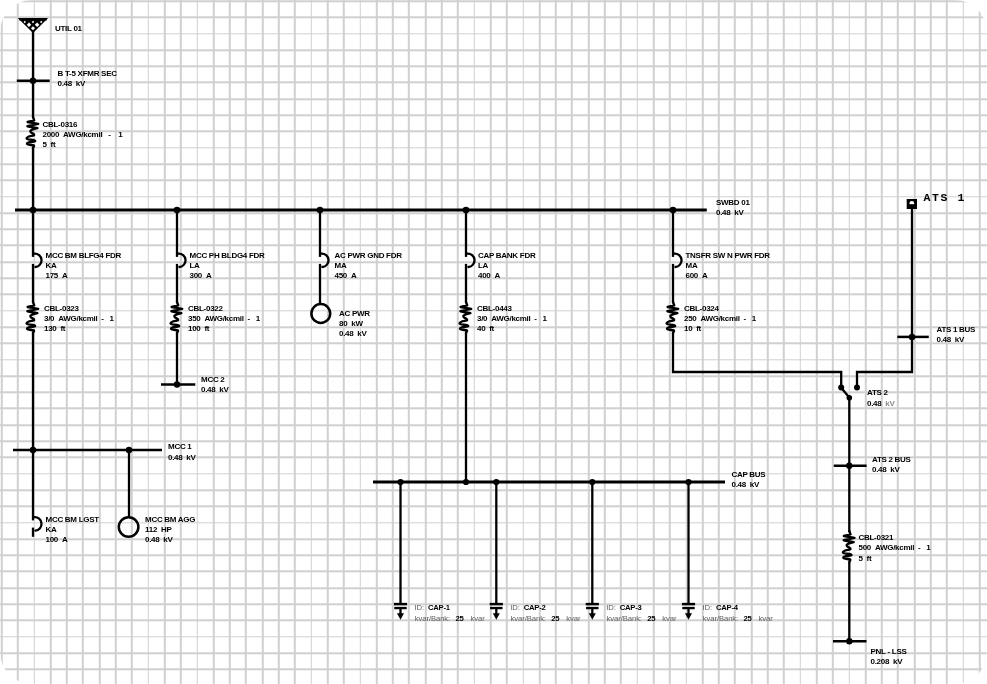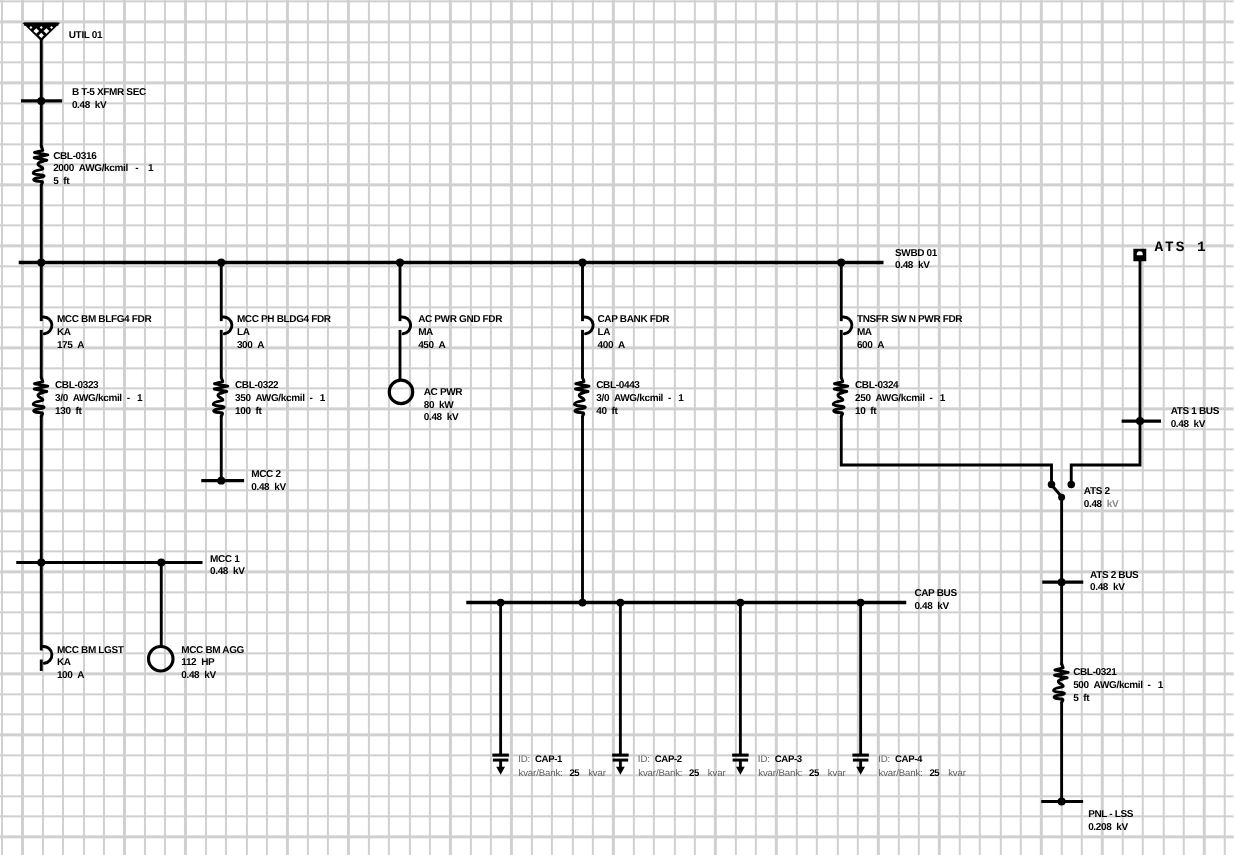--- a/index.html
+++ b/index.html
@@ -2,20 +2,21 @@
 <html><head>
 <meta charset="utf-8">
 <style>
   html,body{margin:0;padding:0;}
   body{width:987px;height:684px;overflow:hidden;background:#fff;}
   #sheet{position:relative;width:987px;height:684px;
     background-image:
       repeating-linear-gradient(to right, #d0d0d0 0 1.8px, rgba(0,0,0,0) 1.8px 16.3px),
       repeating-linear-gradient(to bottom, #d0d0d0 0 1.8px, rgba(0,0,0,0) 1.8px 16.3px);
     background-position:0.8px 0.3px;
+    border-radius:32px;
   }
   svg{position:absolute;left:0;top:0;}
   text{font-family:"Liberation Sans",sans-serif;font-weight:bold;font-size:8px;letter-spacing:-0.28px;fill:#000;}
   .gy{fill:#606060;font-weight:normal;font-size:7.7px;letter-spacing:-0.1px;}
   .sm{font-size:7.7px;}
   .mono{font-family:"Liberation Mono",monospace;font-weight:bold;font-size:11.5px;letter-spacing:1.6px;}
 </style>
 </head>
 <body>
 

